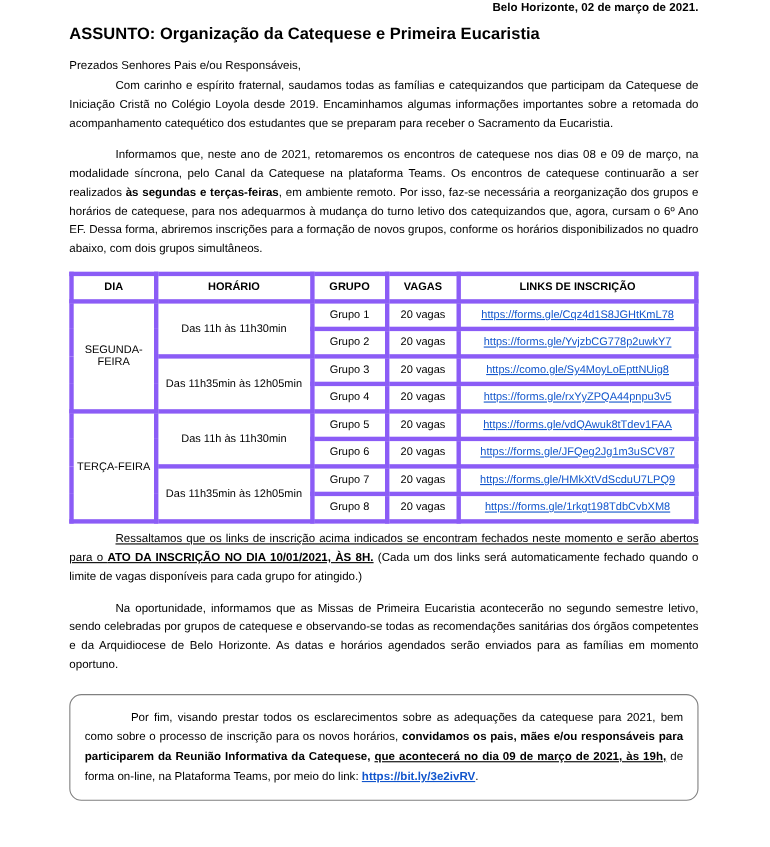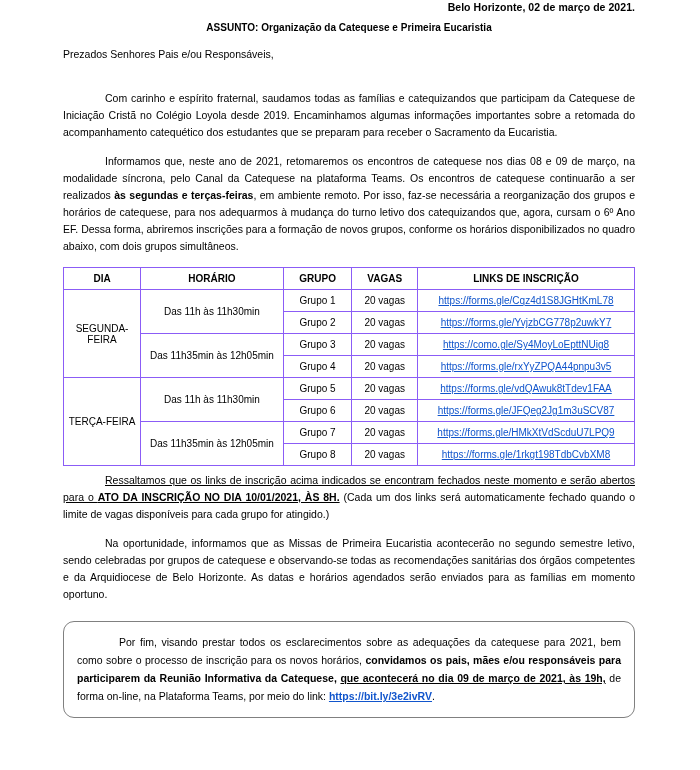--- a/index.html
+++ b/index.html
@@ -32,39 +32,38 @@
   .date-line {
     text-align: right;
     font-size: 10.5px;
     font-weight: bold;
     margin-top: 1px;
     margin-bottom: 9px;
     letter-spacing: 0.05px;
   }
 
   .subject {
-    font-size: 10px;
+    font-size: 15px;
     font-weight: bold;
     margin-bottom: 15px;
     letter-spacing: 0.02px;
-    text-align: center;
   }
 
   .quote {
     font-size: 10.2px;
     font-weight: bold;
     font-style: italic;
     text-align: justify;
     line-height: 1.55;
     margin-bottom: 16px;
   }
 
   .greeting {
     font-size: 10.5px;
-    margin-bottom: 30px;
+    margin-bottom: 4px;
   }
 
   p.body-par {
     font-size: 10.5px;
     text-align: justify;
     line-height: 1.62;
     margin: 0 0 12px 0;
     text-indent: 42px;
   }
 
@@ -72,21 +71,21 @@
   .ul { text-decoration: underline; }
 
   table.schedule {
     border-collapse: collapse;
     width: 100%;
     margin: 4px 0 6px 0;
     font-size: 10px;
   }
   table.schedule th,
   table.schedule td {
-    border: 1px solid #8b5cf6;
+    border: 4px solid #8b5cf6;
     text-align: center;
     vertical-align: middle;
     padding: 2px 3px;
   }
   table.schedule th {
     font-weight: bold;
     font-size: 10px;
     height: 17px;
   }
   table.schedule td {

